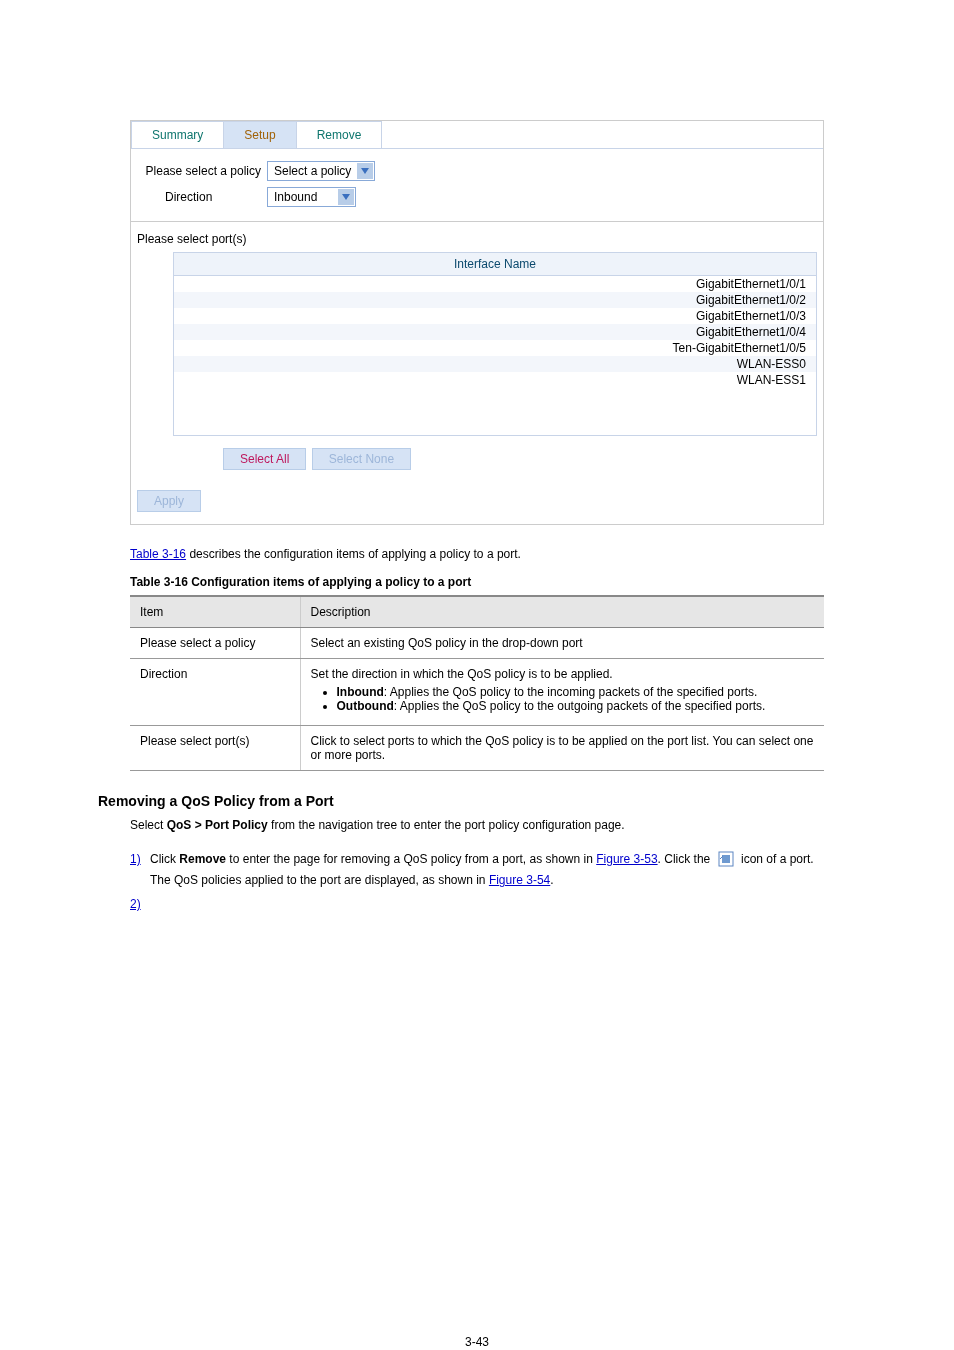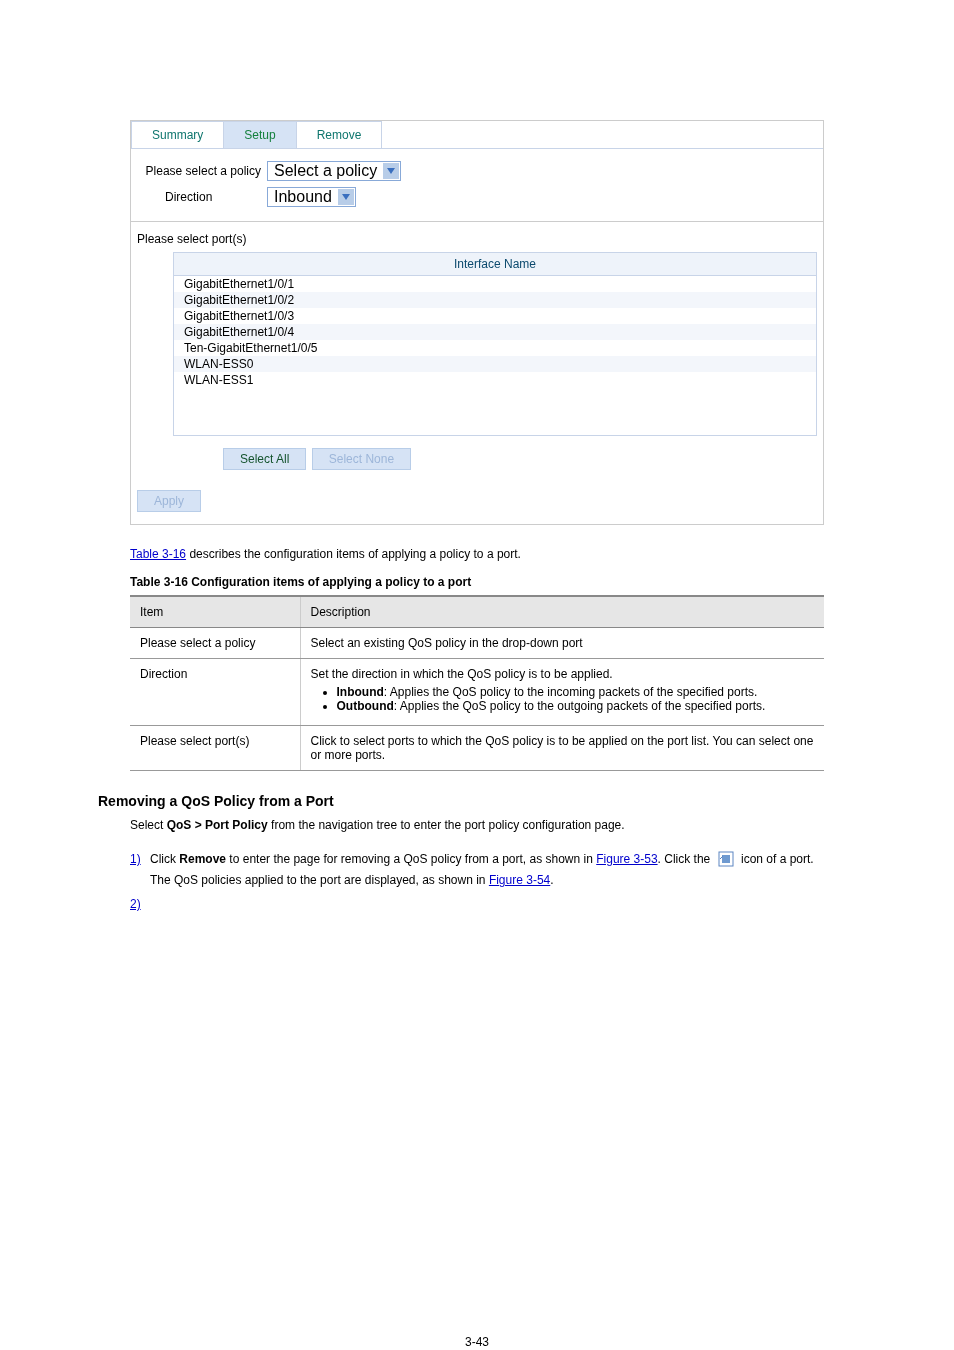--- a/index.html
+++ b/index.html
@@ -25,41 +25,41 @@
     border: 1px solid #c8d4e8;
     border-bottom: none;
     background: #fff;
     color: #0f766e;
     font-size: 12px;
     margin-right: -1px;
     cursor: pointer;
   }
   .tab.active {
     background: #d6e3f5;
-    color: #15803d;
+    color: #a16207;
   }
   .form-area {
     padding: 12px 6px 8px 6px;
     border-bottom: 1px solid #ccc;
   }
   .form-row { display: flex; align-items: center; margin-bottom: 6px; }
   .form-label {
     width: 130px;
     text-align: right;
     padding-right: 6px;
     font-size: 12px;
   }
   .select-wrap {
     display: inline-flex;
     align-items: center;
     border: 1px solid #88a9d8;
     height: 20px;
     background: #fff;
   }
-  .select-text { padding: 0 6px; font-size: 16px; min-width: 80px; }
+  .select-text { padding: 0 6px; font-size: 12px; min-width: 80px; }
   .select-arrow {
     width: 16px; height: 16px;
     display: flex; align-items: center; justify-content: center;
     margin-right: 1px;
     background: #b8cde8;
   }
   .select-arrow svg { display: block; }
   .port-section { padding: 10px 6px 10px 6px; }
   .port-label { margin-bottom: 6px; font-size: 12px; }
   .port-list-container { margin-left: 36px; margin-right: 0; }
@@ -68,29 +68,30 @@
     border: 1px solid #c8d4e8;
     text-align: center;
     padding: 4px;
     color: #0c4a6e;
     font-size: 12px;
   }
   .port-list {
     border: 1px solid #c8d4e8;
     border-top: none;
     height: 160px;
+    text-align: right;
   }
   .port-item { padding: 1px 10px; font-size: 12px; }
   .port-item.odd { background: #f3f6fb; }
   .btn-row { margin: 12px 0 0 50px; }
   .btn {
     display: inline-block;
     background: #d6e3f5;
     border: 1px solid #b8cde8;
-    color: #14532d;
+    color: #be185d;
     padding: 3px 16px;
     font-size: 12px;
     margin-right: 2px;
     cursor: pointer;
   }
   .btn.disabled { color: #9db6d9; cursor: default; }
   .apply-row { padding: 10px 6px 12px 6px; }
   .body-text {
     margin: 20px 130px 6px 130px;
     font-size: 12px;

